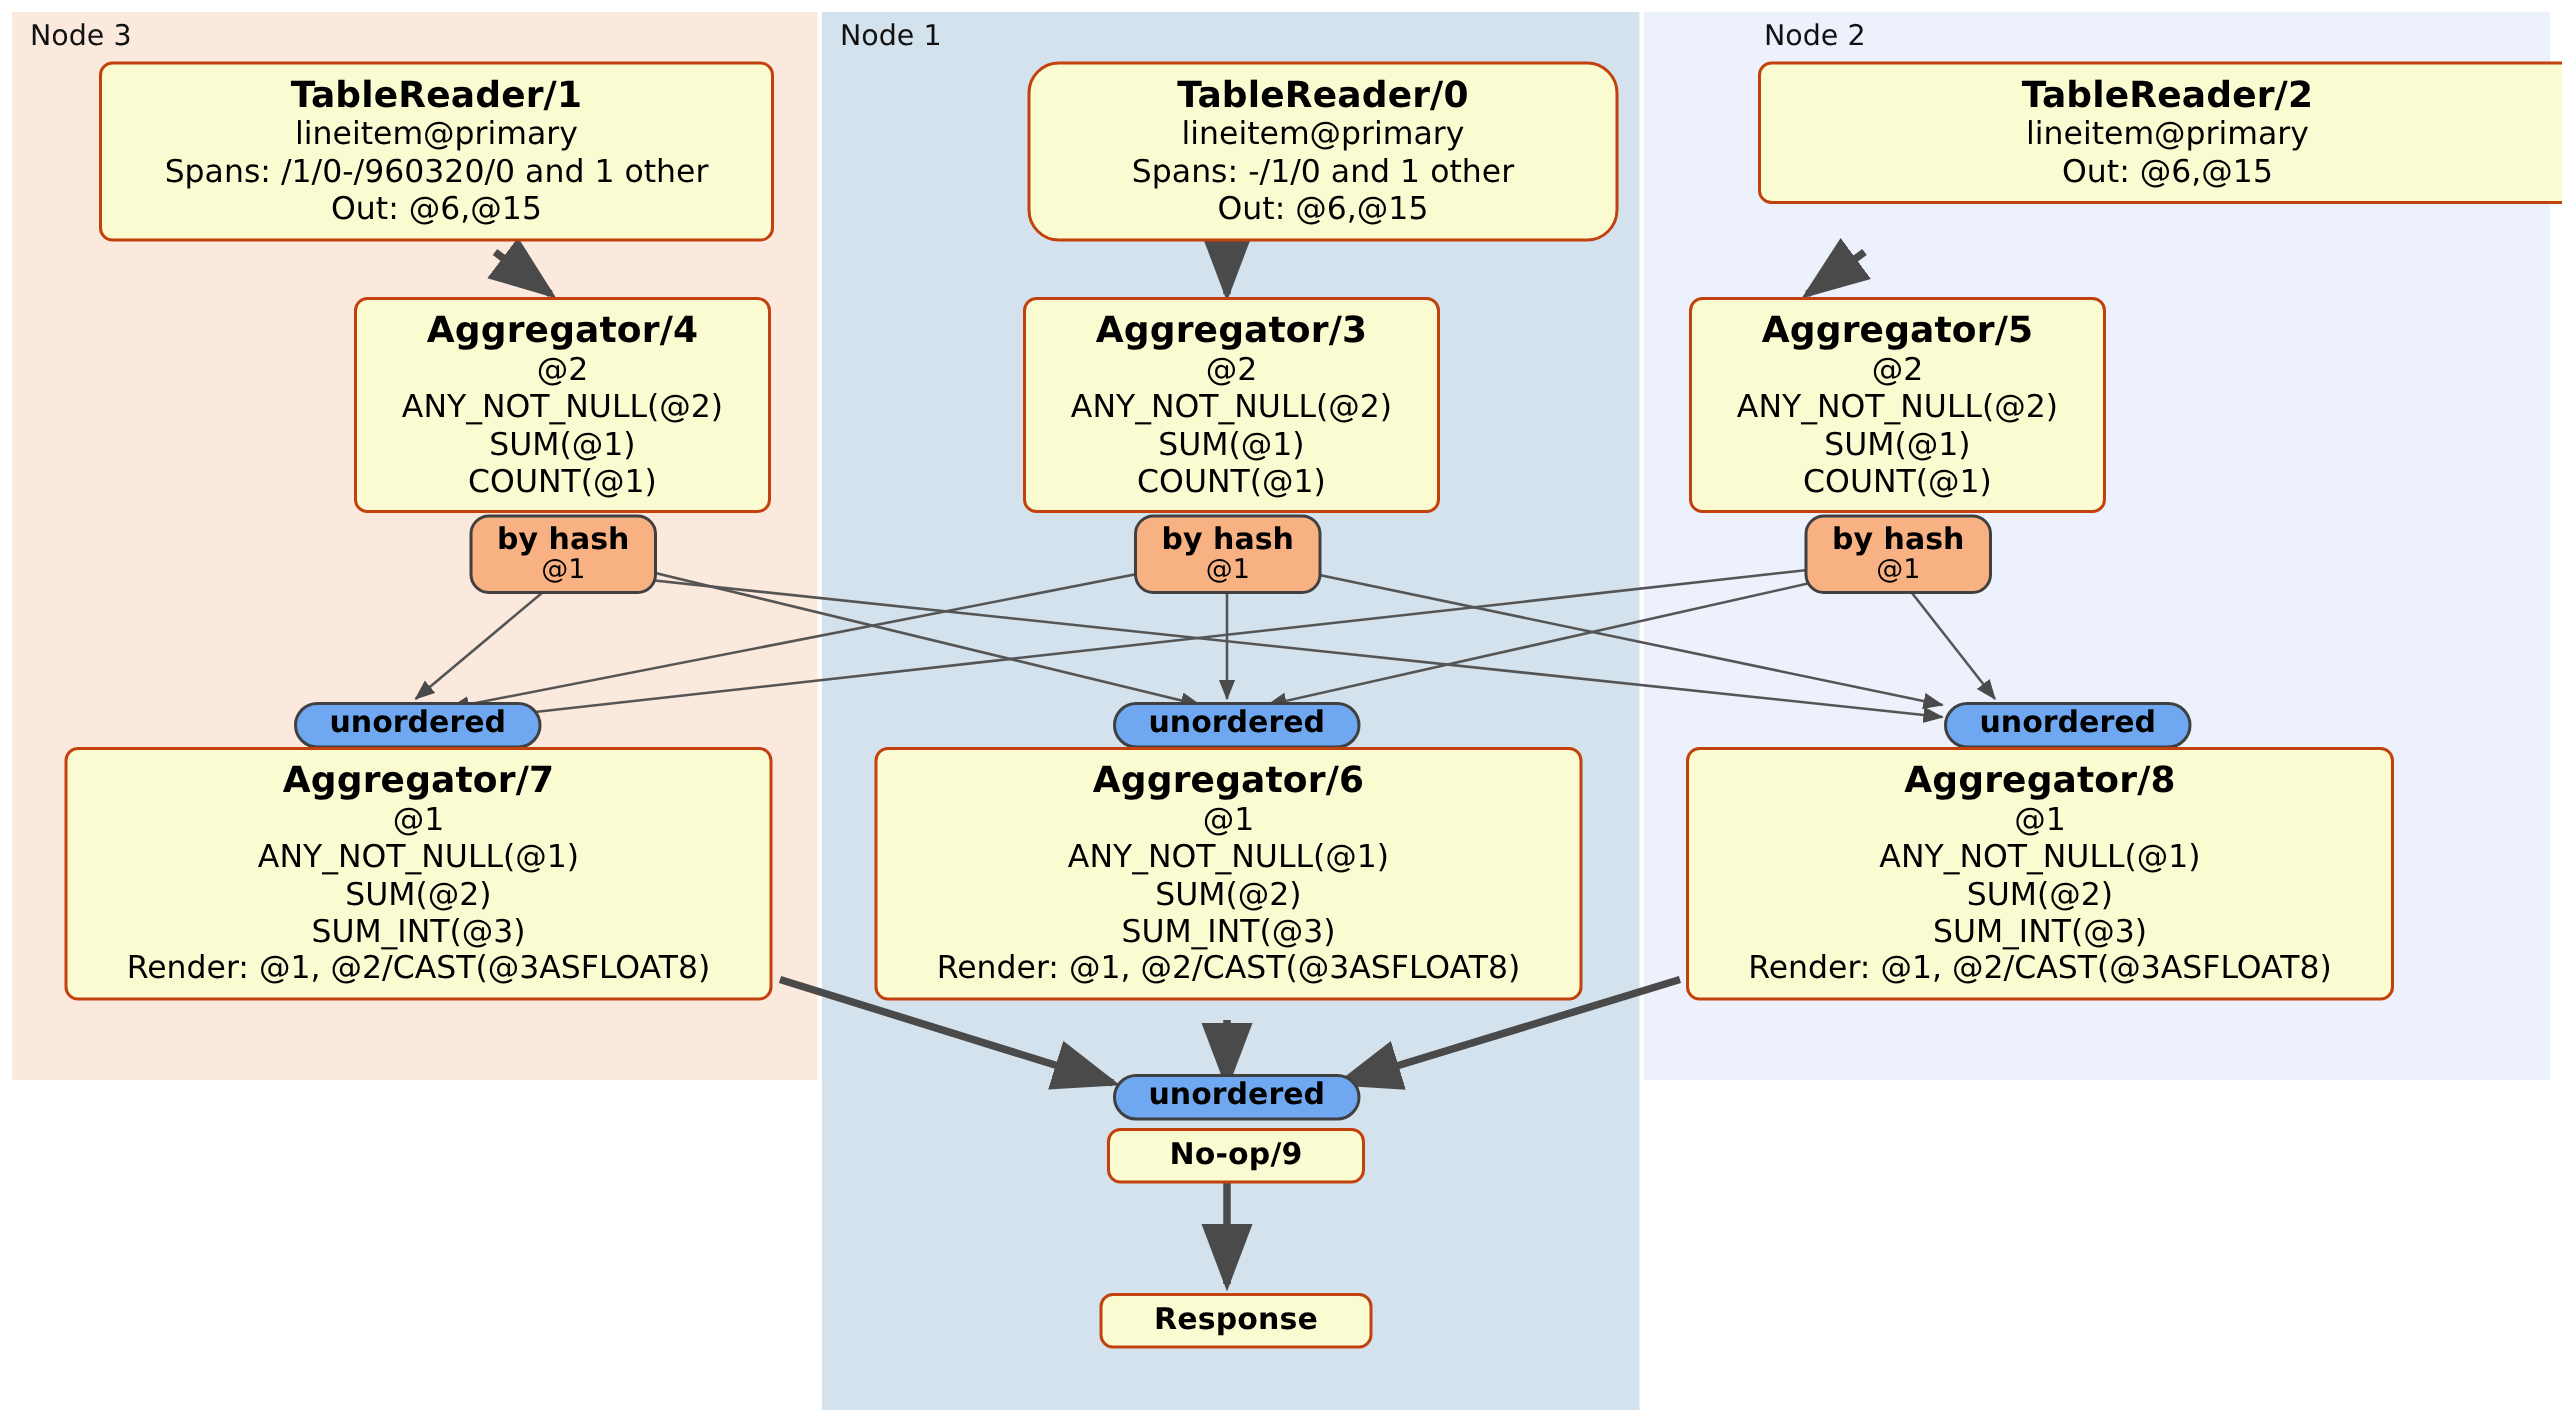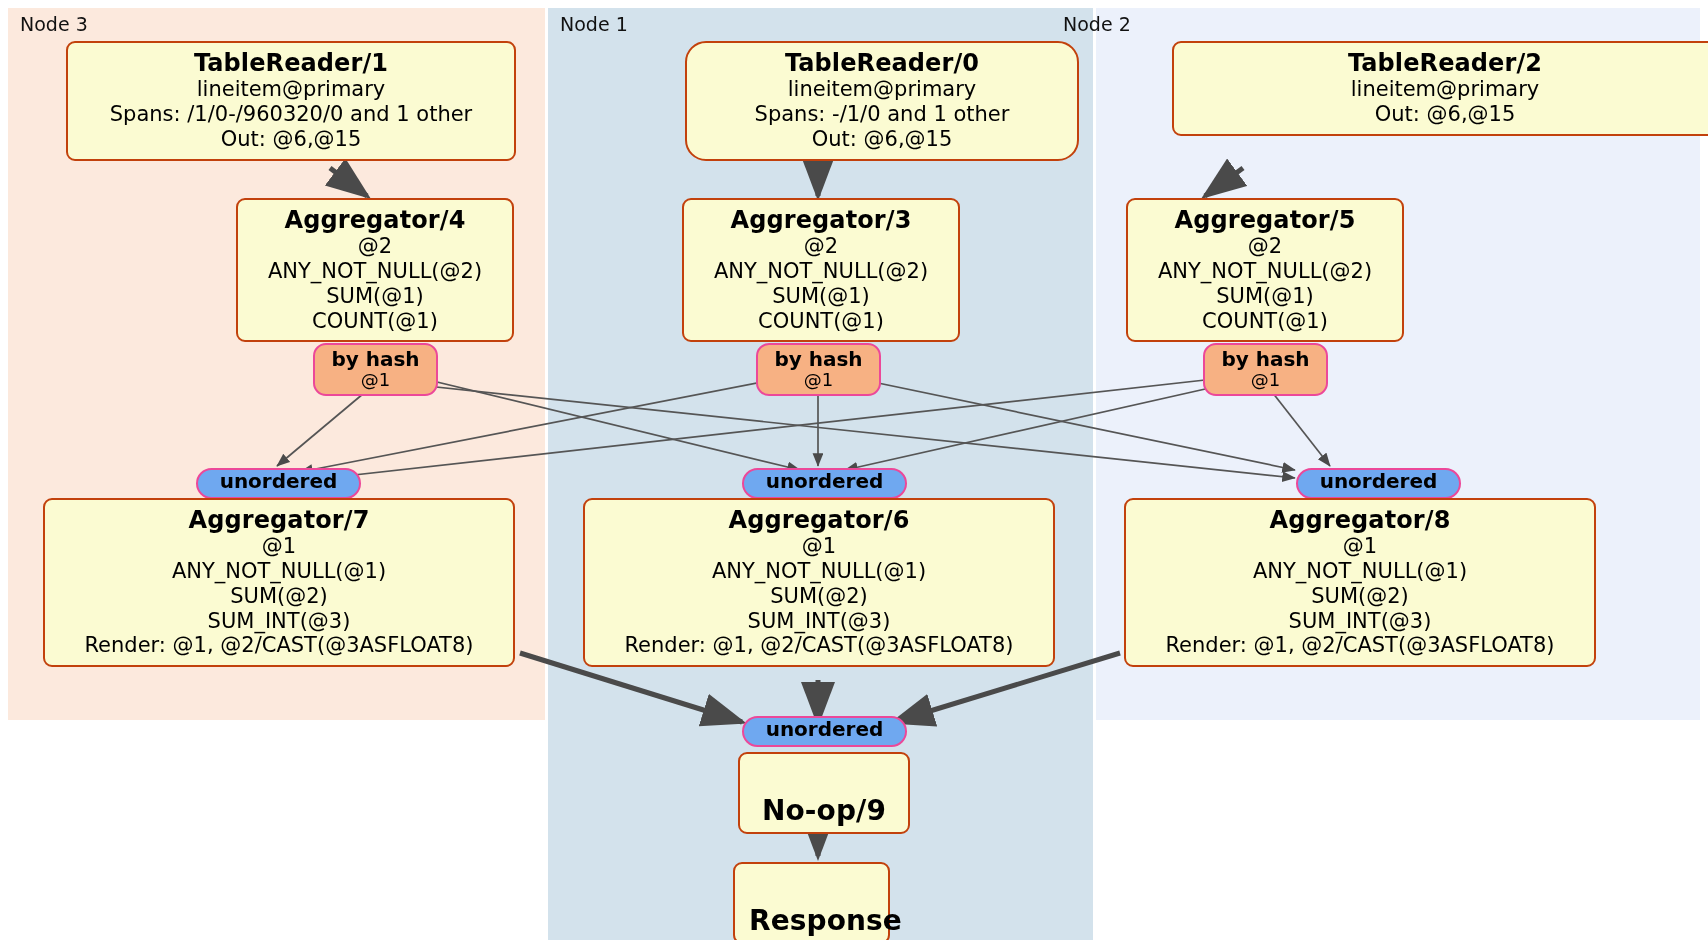--- a/index.html
+++ b/index.html
@@ -17,43 +17,43 @@
   
   #edges{position:absolute;left:0;top:0;width:1708px;height:940px;}
 
   
   .box{position:absolute;box-sizing:border-box;background:#fbfbd2;border:2px solid #c2410c;
        border-radius:9px;text-align:center;color:#000;line-height:1.18;padding:6px 10px 7px 10px;}
   .box .ttl{font-weight:bold;font-size:24px;letter-spacing:.1px;}
   .box .ln{font-size:21px;}
 
   
-  .pill{position:absolute;box-sizing:border-box;border:2px solid #ec4899;border-radius:17px;
+  .pill{position:absolute;box-sizing:border-box;border:2px solid #404040;border-radius:17px;
         text-align:center;color:#000;line-height:1.1;}
   .pill.hash{background:#f7b183;border-radius:13px;padding:3px 10px 4px;}
   .pill.hash .t{font-weight:bold;font-size:20px;}
   .pill.hash .s{font-size:18px;}
   .pill.unord{background:#6fa8f0;border-radius:16px;padding:0 14px 5px;}
   .pill.unord .t{font-weight:bold;font-size:20px;}
 
   .box.small{padding:4px 14px 5px;}
-  .box.small .ttl{font-size:28px;margin-top:36px;}
+  .box.small .ttl{font-size:20px;}
 </style>
 </head>
 <body>
 
 <div id="stage">
 
   <div class="region" id="region-node3"></div>
   <div class="region" id="region-node1"></div>
   <div class="region" id="region-node2"></div>
 
   <div class="region-label" style="left:20px;top:13px;">Node 3</div>
   <div class="region-label" style="left:560px;top:13px;">Node 1</div>
-  <div class="region-label" style="left:1063px;top:13px;">Node 2</div>
+  <div class="region-label" style="left:1176px;top:13px;">Node 2</div>
 
   <svg id="edges" viewBox="0 0 1708 940">
     <defs>
       <marker id="ah" markerWidth="9" markerHeight="9" refX="7.5" refY="3.2" orient="auto" markerUnits="strokeWidth">
         <path d="M0,0 L8,3.2 L0,6.4 z" fill="#4a4a4a"></path>
       </marker>
       <marker id="ahs" markerWidth="11" markerHeight="11" refX="8" refY="3.4" orient="auto" markerUnits="strokeWidth">
         <path d="M0,0 L9,3.4 L0,6.8 z" fill="#4a4a4a"></path>
       </marker>
       <marker id="aht" markerWidth="12" markerHeight="12" refX="7" refY="3" orient="auto" markerUnits="strokeWidth">
@@ -188,17 +188,17 @@
   </div>
 
   <div class="pill unord" style="left:742px;top:716px;width:165px;">
     <div class="t">unordered</div>
   </div>
 
   <div class="box small" style="left:738px;top:752px;width:172px;">
     <div class="ttl">No-op/9</div>
   </div>
 
-  <div class="box small" style="left:733px;top:862px;width:157px;">
+  <div class="box small" style="left:733px;top:862px;width:182px;">
     <div class="ttl">Response</div>
   </div>
 
 </div>
 
 </body></html>

